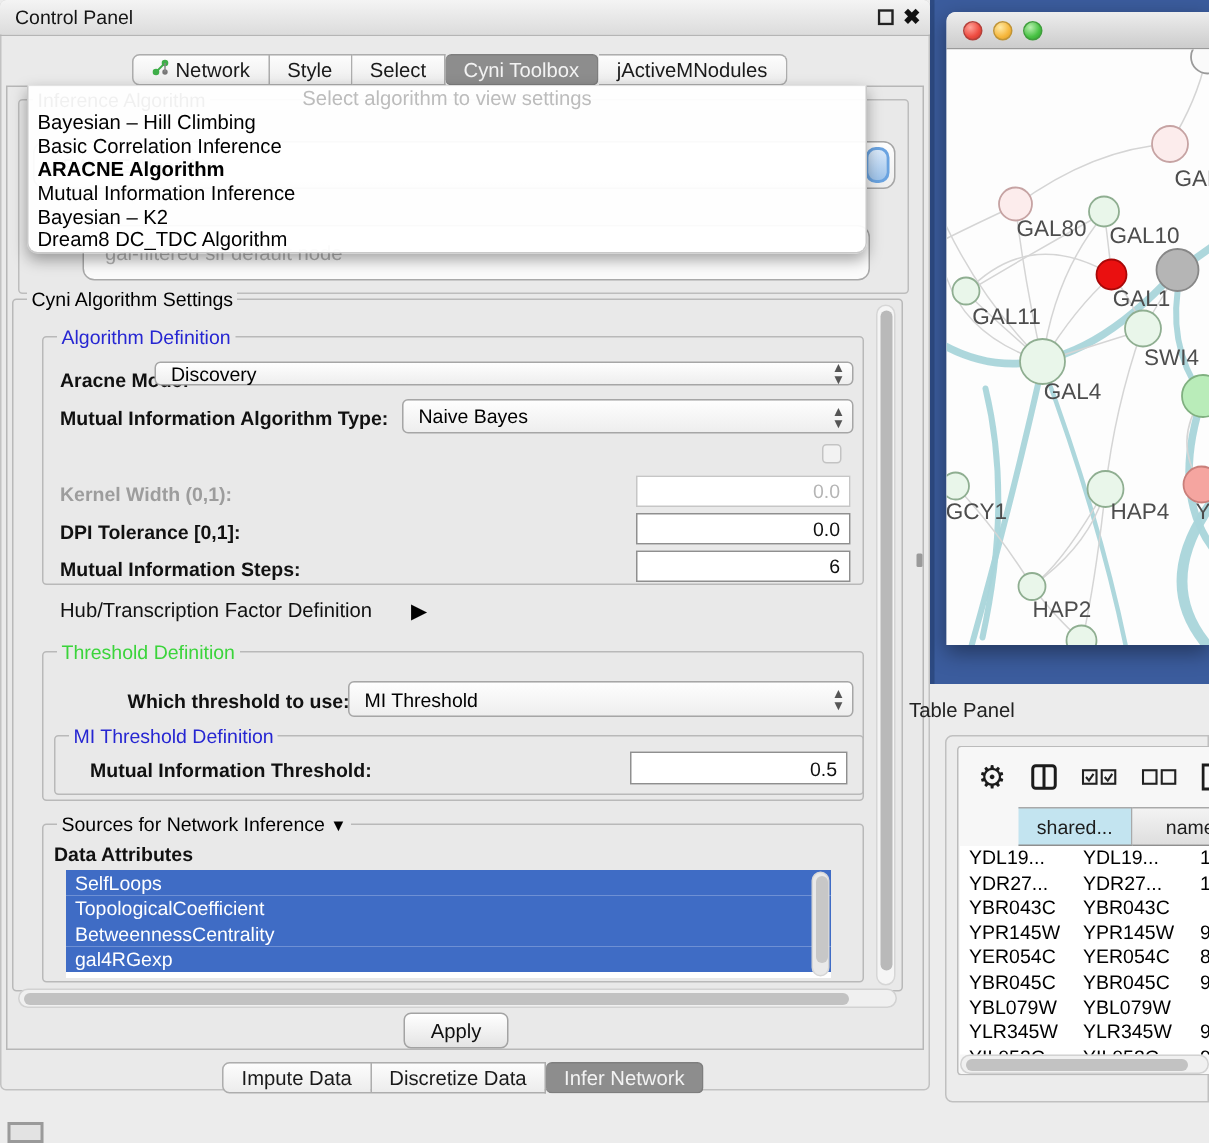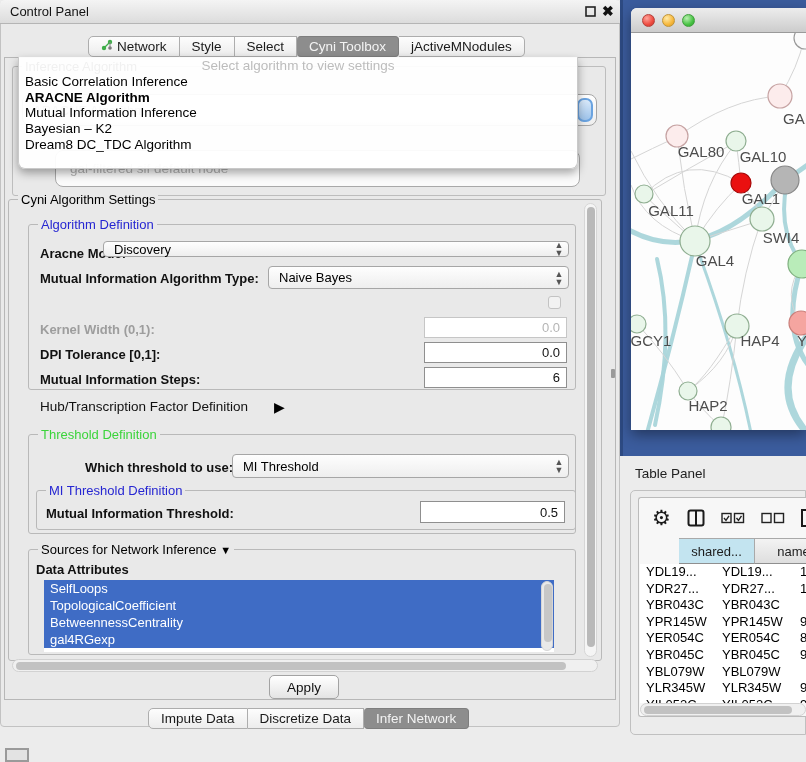--- a/index.html
+++ b/index.html
@@ -237,20 +237,21 @@
     <span class="val" style="color:#888;">ARACNE Algorithm</span>
     <span class="focus-stepper" style="position:absolute;right:3px;top:3px;width:16px;height:24px;"></span>
   </div>
   <div class="abs ghost-combo" style="left:55px;top:150px;width:525px;height:37px;">
     <span>gal-filtered sif default node</span>
   </div>
 
   <div class="abs popup">
     <div class="ph">Select algorithm to view settings</div>
     <div id="algo-options">
+        <div class="opt">Bayesian – Hill Climbing</div>
         <div class="opt">Basic Correlation Inference</div>
         <div class="opt sel">ARACNE Algorithm</div>
         <div class="opt">Mutual Information Inference</div>
         <div class="opt">Bayesian – K2</div>
         <div class="opt">Dream8 DC_TDC Algorithm</div>
       </div>
   </div>
 
   <div class="abs group" style="left:8px;top:199px;width:594px;height:462px;">
     <span class="group-title t-black">Cyni Algorithm Settings</span>
@@ -293,21 +294,21 @@
     <span class="group-title t-green">Threshold Definition</span>
   </div>
   <span class="lbl b" style="left:85px;top:460px;">Which threshold to use:</span>
   <div class="combo" style="left:232px;top:454px;width:337px;height:24px;">
     <span class="val">MI Threshold</span>
     <span class="arrows">▲<br>▼</span>
   </div>
   <div class="abs group" style="left:36px;top:490px;width:540px;height:40px;">
     <span class="group-title t-blue">MI Threshold Definition</span>
   </div>
-  <span class="lbl b" style="left:32px;top:506px;padding-left:14px;">Mutual Information Threshold:</span>
+  <span class="lbl b" style="left:46px;top:506px;padding-left:14px;">Mutual Information Threshold:</span>
   <div class="field" style="left:420px;top:501px;width:145px;height:22px;">
     <span>0.5</span>
   </div>
 
   <div class="abs group" style="left:28px;top:549px;width:548px;height:106px;">
     <span class="group-title t-black">
       <span>Sources for Network Inference</span>
       <span style="font-size:11px;">▼</span>
     </span>
   </div>
@@ -335,21 +336,21 @@
       <div class="tab">
         <span>Discretize Data</span>
       </div>
       <div class="tab sel">
         <span>Infer Network</span>
       </div>
     </div>
 
   <span class="abs grip"></span>
 
-  <span class="abs tp-title" style="left:635px;top:466px;">Table Panel</span>
+  <span class="abs tp-title" style="left:606px;top:466px;">Table Panel</span>
   <div class="abs tp-window"></div>
   <div class="abs tp-inner"></div>
   <div class="abs tp-toolbar">
     <span class="ticon" style="font-size:21px;color:#1b1b1b;">⚙</span>
     <span class="ticon">
       <svg width="18" height="18">
           <rect x="1.5" y="1.5" width="15" height="15" rx="2" fill="none" stroke="#1b1b1b" stroke-width="2"></rect>
           <line x1="9" y1="2" x2="9" y2="16" stroke="#1b1b1b" stroke-width="2"></line>
         </svg>
     </span>

